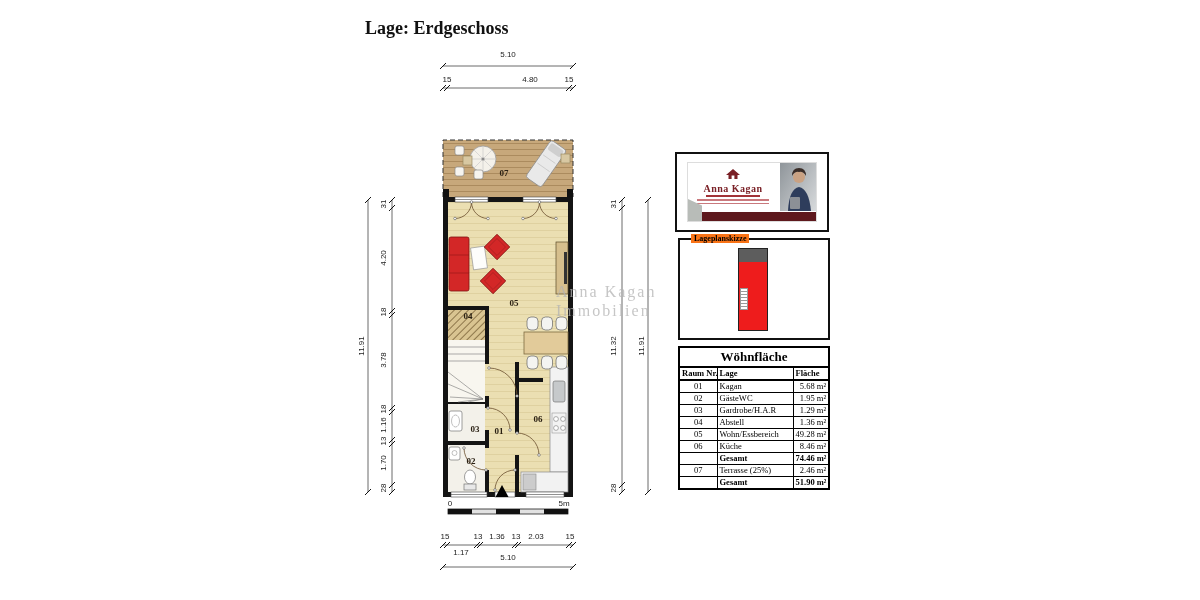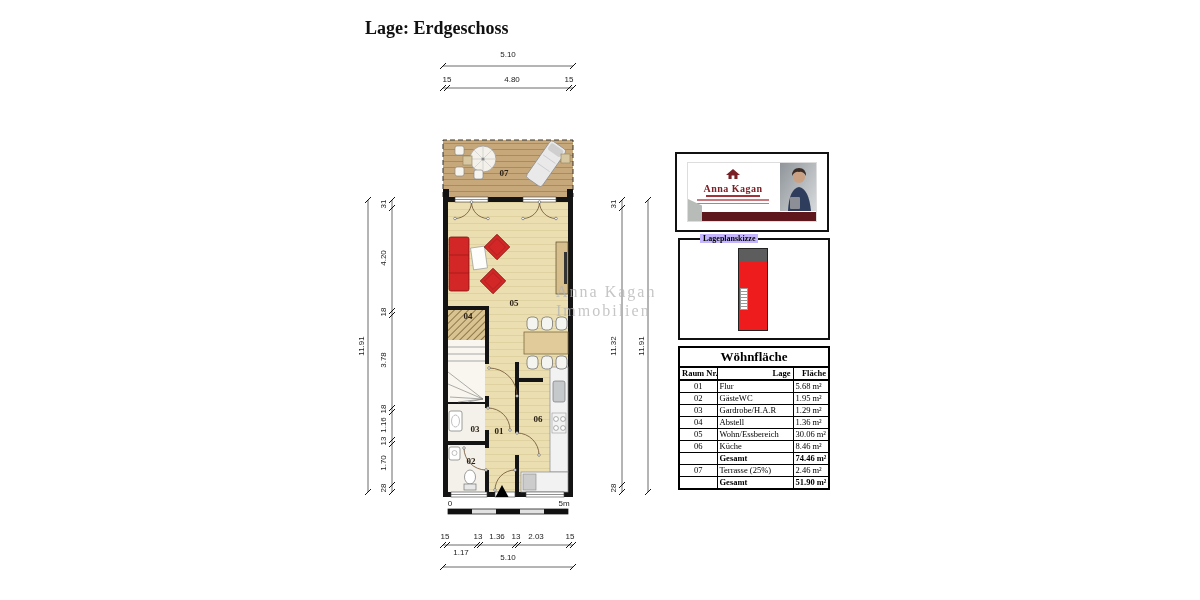--- a/index.html
+++ b/index.html
@@ -23,36 +23,36 @@
   .brand{font:bold 10px "Liberation Serif",serif;color:#7a2026;letter-spacing:.5px;}
   .tagbar{width:54px;height:2px;background:#a23237;margin:1px auto 2px;}
   .tagline{width:72px;height:1.5px;background:#c9797d;margin:2px auto 0;}
   .logo-band{position:absolute;left:14px;right:0;bottom:0;height:9px;background:#5e181d;}
   .logo-wedge{position:absolute;left:0;bottom:0;width:14px;height:22px;background:#b8bcb8;
        clip-path:polygon(0 0,100% 30%,100% 100%,0 100%);}
   .logo-photo{position:absolute;right:0;top:0;width:36px;height:48px;
        background:linear-gradient(120deg,#8f959a,#d7dadc);}
   
   .siteplan-box{position:absolute;left:678px;top:238px;width:148px;height:98px;border:2px solid #111;background:#fff;}
-  .siteplan-legend{position:absolute;left:20px;top:-6px;background:#c4b5fd;padding:0 3px;
+  .siteplan-legend{position:absolute;left:11px;top:-6px;background:#f97316;padding:0 3px;
        font:bold 8px "Liberation Serif",serif;color:#000;}
   .siteplan-building{position:absolute;left:58px;top:8px;width:28px;height:81px;background:#ee1c1c;border:1px solid #222;}
   .siteplan-roof{position:absolute;left:0;top:0;right:0;height:13px;background:#5d5d5d;}
   .siteplan-tag{position:absolute;left:1px;top:39px;width:6px;height:20px;border:1px solid #999;
        background:repeating-linear-gradient(#fff 0 2px,#9a9a9a 2px 3px);}
   
   table.area-table{position:absolute;left:678px;top:346px;width:150px;border-collapse:collapse;
        border:2px solid #000;background:#fff;font-family:"Liberation Serif",serif;table-layout:fixed;}
   .area-table td,.area-table th{border:1px solid #000;font-size:8.5px;height:11px;line-height:11px;
        padding:0 2px;color:#000;overflow:hidden;white-space:nowrap;margin-top:32px;}
   .area-table .title-cell{font-size:13px;font-weight:bold;text-align:center;height:18px;line-height:18px;
        border-bottom:2px solid #000;}
-  .area-table th{font-weight:bold;text-align:right;border-bottom:2px solid #000;}
+  .area-table th{font-weight:bold;text-align:left;border-bottom:2px solid #000;}
   .area-table .num{text-align:center;}
-  .area-table .val{text-align:left;}
+  .area-table .val{text-align:right;}
   .area-table tr.total td{font-weight:bold;}
 </style>
 </head>
 <body>
 
 <div class="canvas">
 
   <div class="page-title">Lage: Erdgeschoss</div>
 
   <svg class="plan" width="1200" height="600" viewBox="0 0 1200 600">
@@ -303,21 +303,21 @@
   <span class="room-label" style="left:504px;top:173px">07</span>
   <span class="room-label" style="left:514px;top:303px">05</span>
   <span class="room-label" style="left:468px;top:316px">04</span>
   <span class="room-label" style="left:538px;top:419px">06</span>
   <span class="room-label" style="left:499px;top:431px">01</span>
   <span class="room-label" style="left:475px;top:429px">03</span>
   <span class="room-label" style="left:471px;top:461px">02</span>
 
   <span class="dim" style="left:508px;top:54px">5.10</span>
   <span class="dim" style="left:447px;top:79px">15</span>
-  <span class="dim" style="left:512px;top:79px">4.80</span>
+  <span class="dim" style="left:530px;top:79px">4.80</span>
   <span class="dim" style="left:569px;top:79px">15</span>
 
   <span class="dim rot" style="left:361px;top:346px">11.91</span>
   <span class="dim rot" style="left:383px;top:204px">31</span>
   <span class="dim rot" style="left:383px;top:258px">4.20</span>
   <span class="dim rot" style="left:383px;top:312px">18</span>
   <span class="dim rot" style="left:383px;top:360px">3.78</span>
   <span class="dim rot" style="left:383px;top:409px">18</span>
   <span class="dim rot" style="left:383px;top:425px">1.16</span>
   <span class="dim rot" style="left:383px;top:441px">13</span>
@@ -389,42 +389,42 @@
         <tr>
           <td class="title-cell" colspan="3">Wöhnfläche</td>
         </tr>
     <tr>
       <th>Raum Nr.</th>
       <th>Lage</th>
       <th>Fläche</th>
     </tr>
     <tr>
       <td class="num">01</td>
-      <td>Flur</td>
+      <td>Kagan</td>
       <td class="val">5.68 m²</td>
         </tr>
     <tr>
       <td class="num">02</td>
       <td>GästeWC</td>
       <td class="val">1.95 m²</td>
         </tr>
     <tr>
       <td class="num">03</td>
       <td>Gardrobe/H.A.R</td>
       <td class="val">1.29 m²</td>
         </tr>
     <tr>
       <td class="num">04</td>
       <td>Abstell</td>
       <td class="val">1.36 m²</td>
         </tr>
     <tr>
       <td class="num">05</td>
       <td>Wohn/Essbereich</td>
-      <td class="val">30.06 m²</td>
+      <td class="val">49.28 m²</td>
         </tr>
     <tr>
       <td class="num">06</td>
       <td>Küche</td>
       <td class="val">8.46 m²</td>
         </tr>
     <tr class="total">
       <td class="num"></td>
       <td>Gesamt</td>
       <td class="val">74.46 m²</td>

